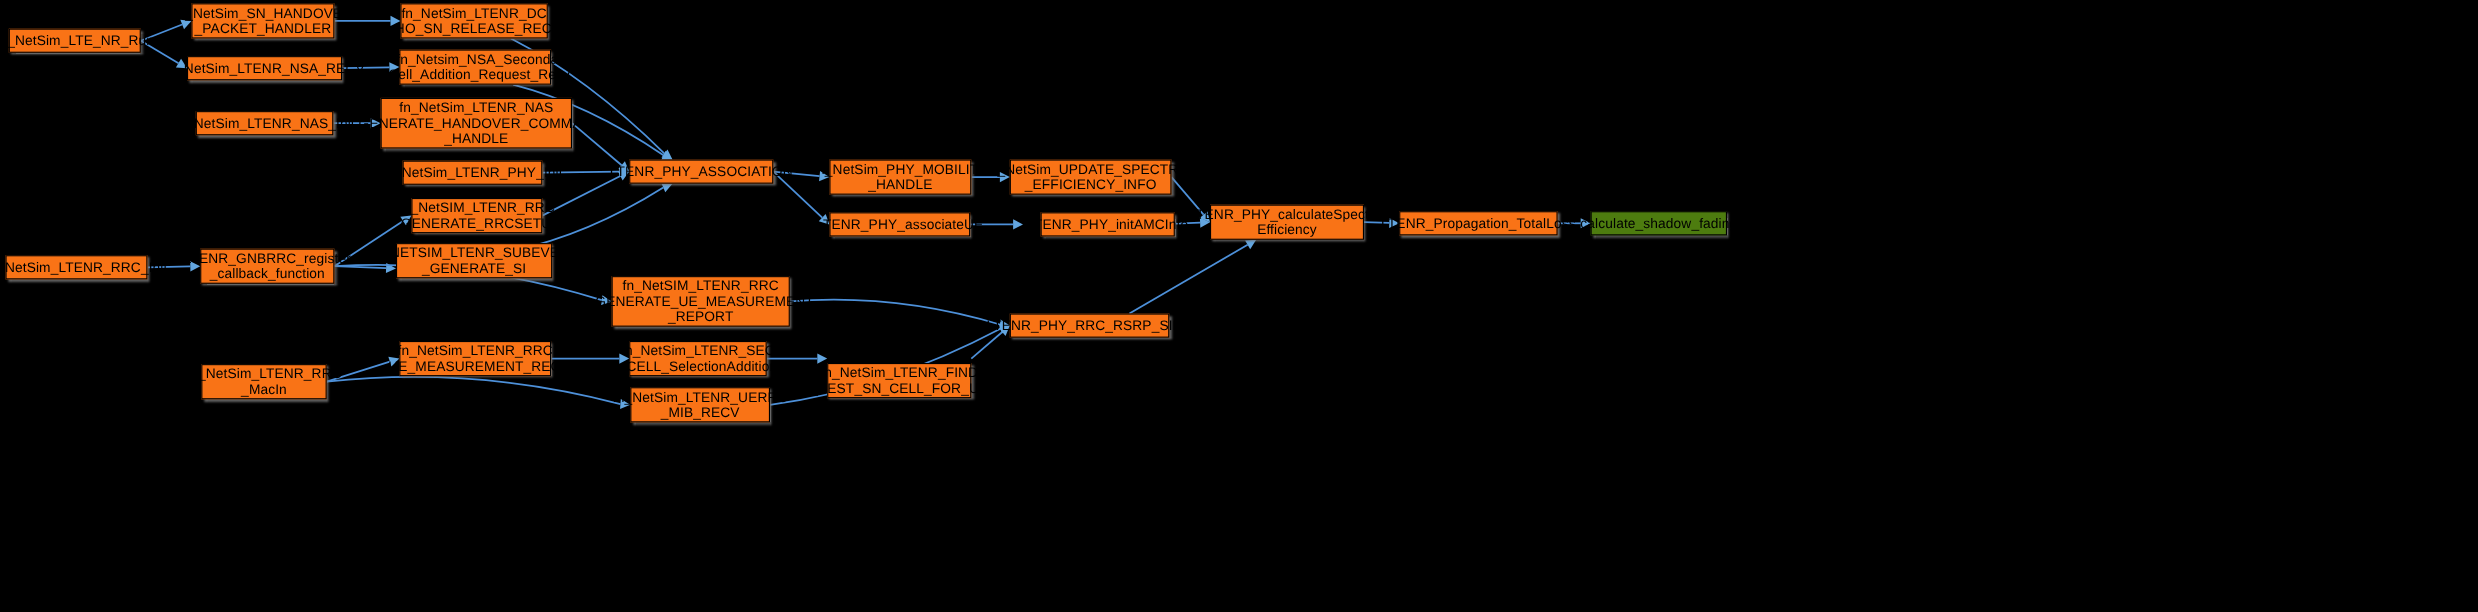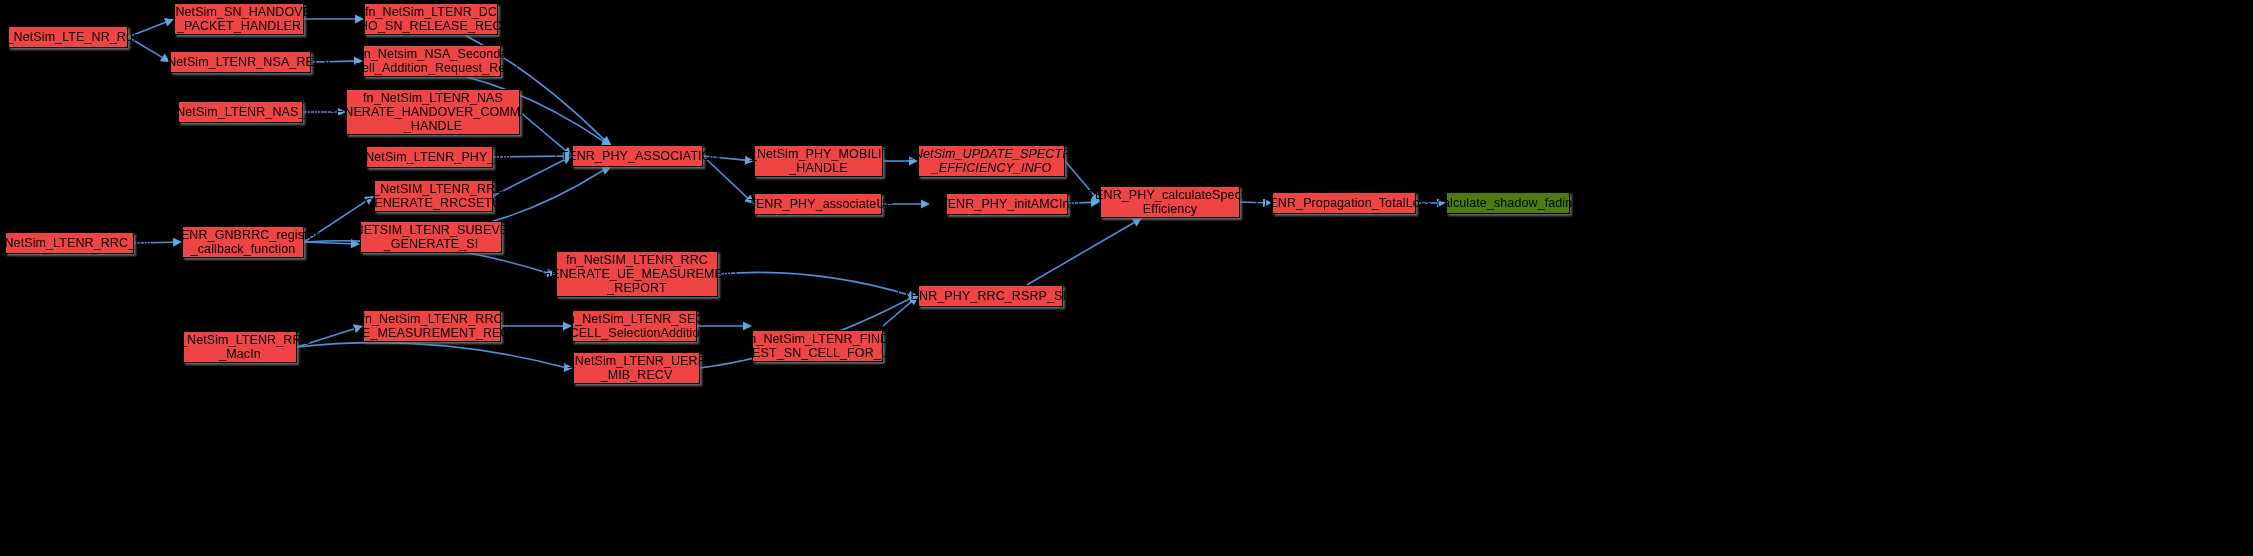--- a/index.html
+++ b/index.html
@@ -1,18 +1,18 @@
 <!DOCTYPE html>
 <html><head>
 <meta charset="utf-8">
 <style>
   html,body{margin:0;padding:0;background:#000;}
   #canvas{position:relative;width:2253px;height:556px;background:#000;overflow:hidden;
           font-family:"Liberation Sans",sans-serif;}
-  .node{position:absolute;box-sizing:border-box;background:#ef4444;border:1px solid #000000;
+  .node{position:absolute;box-sizing:border-box;background:#f97316;border:1px solid #000000;
         color:#000000;display:flex;align-items:center;justify-content:center;text-align:center;
         font-size:12.5px;line-height:14px;letter-spacing:0.1px;
         box-shadow:2px 2px 2px rgba(120,120,120,0.85);
         padding:1px 3px;white-space:pre-line;}
   .node.current{background:#4d7c0f;}
   svg#edges{position:absolute;left:0;top:0;width:2253px;height:556px;pointer-events:none;}
   .elink{stroke:#4d90d9;stroke-width:1.6px;fill:none;}
   .ehead{fill:#63a6e0;}
 </style>
 </head>
@@ -114,21 +114,21 @@
 _MacIn</div>
       <div class="node" style="left: 572px; top: 310px; width: 125px; height: 32px;">fn_NetSim_LTENR_SEC
 _CELL_SelectionAddition</div>
       <div class="node" style="left: 573px; top: 352px; width: 127px; height: 32px;">fn_NetSim_LTENR_UERRC
 _MIB_RECV</div>
       <div class="node" style="left: 752px; top: 310px; width: 131px; height: 32px; margin-top: 20px;">fn_NetSim_LTENR_FIND
 _BEST_SN_CELL_FOR_UE</div>
       <div class="node" style="left: 754px; top: 145px; width: 129px; height: 32px;">fn_NetSim_PHY_MOBILITY
 _HANDLE</div>
       <div class="node" style="left: 754px; top: 193px; width: 128px; height: 22px;">LTENR_PHY_associateUE</div>
-      <div class="node" style="left: 918px; top: 145px; width: 147px; height: 32px; font-style: italic;">fn_NetSim_UPDATE_SPECTRAL
+      <div class="node" style="left: 918px; top: 145px; width: 147px; height: 32px;">fn_NetSim_UPDATE_SPECTRAL
 _EFFICIENCY_INFO</div>
       <div class="node" style="left: 946px; top: 193px; width: 122px; height: 22px;">LTENR_PHY_initAMCInfo</div>
       <div class="node" style="left: 918px; top: 285px; width: 145px; height: 22px;">LTENR_PHY_RRC_RSRP_SINR</div>
       <div class="node" style="left: 1100px; top: 186px; width: 140px; height: 32px;">LTENR_PHY_calculateSpectral
 Efficiency</div>
       <div class="node" style="left: 1272px; top: 192px; width: 144px; height: 22px;">LTENR_Propagation_TotalLoss</div>
       <div class="node current" style="left: 1446px; top: 192px; width: 124px; height: 22px;">calculate_shadow_fading</div>
     </div>
 </div>
 

